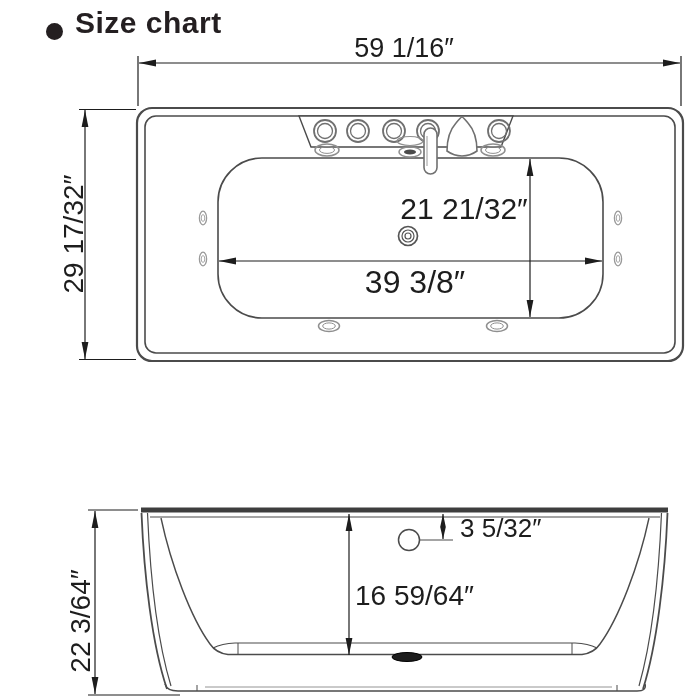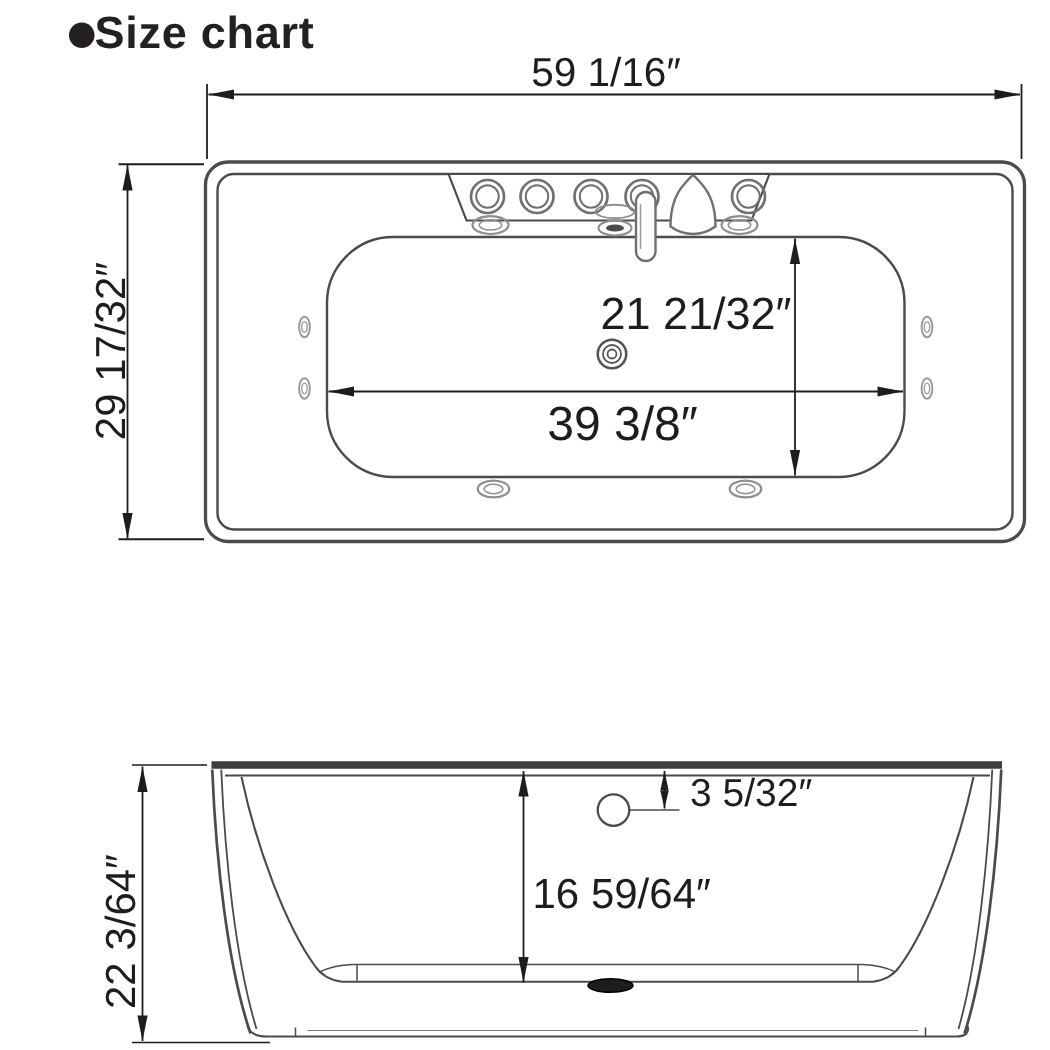--- a/index.html
+++ b/index.html
@@ -1,18 +1,18 @@
 <!DOCTYPE html>
 <html><head>
 <meta charset="utf-8">
 <style>
   html,body{margin:0;padding:0;background:#ffffff;}
   .page{position:relative;width:700px;height:700px;background:#ffffff;overflow:hidden;
         font-family:"Liberation Sans",sans-serif;}
-  .hdr{position:absolute;left:46px;top:6px;display:flex;align-items:center;}
+  .hdr{position:absolute;left:46px;top:6px;display:flex;align-items:flex-end;gap:12px;}
   .bullet{width:17px;height:17px;border-radius:50%;background:#241f21;flex:0 0 auto;}
   .title{font-size:30px;font-weight:bold;color:#241f21;letter-spacing:0.5px;}
   svg text{font-family:"Liberation Sans",sans-serif;fill:#1d1d1d;}
 </style>
 </head>
 <body>
 
 <div class="page">
 
   <div class="hdr">

